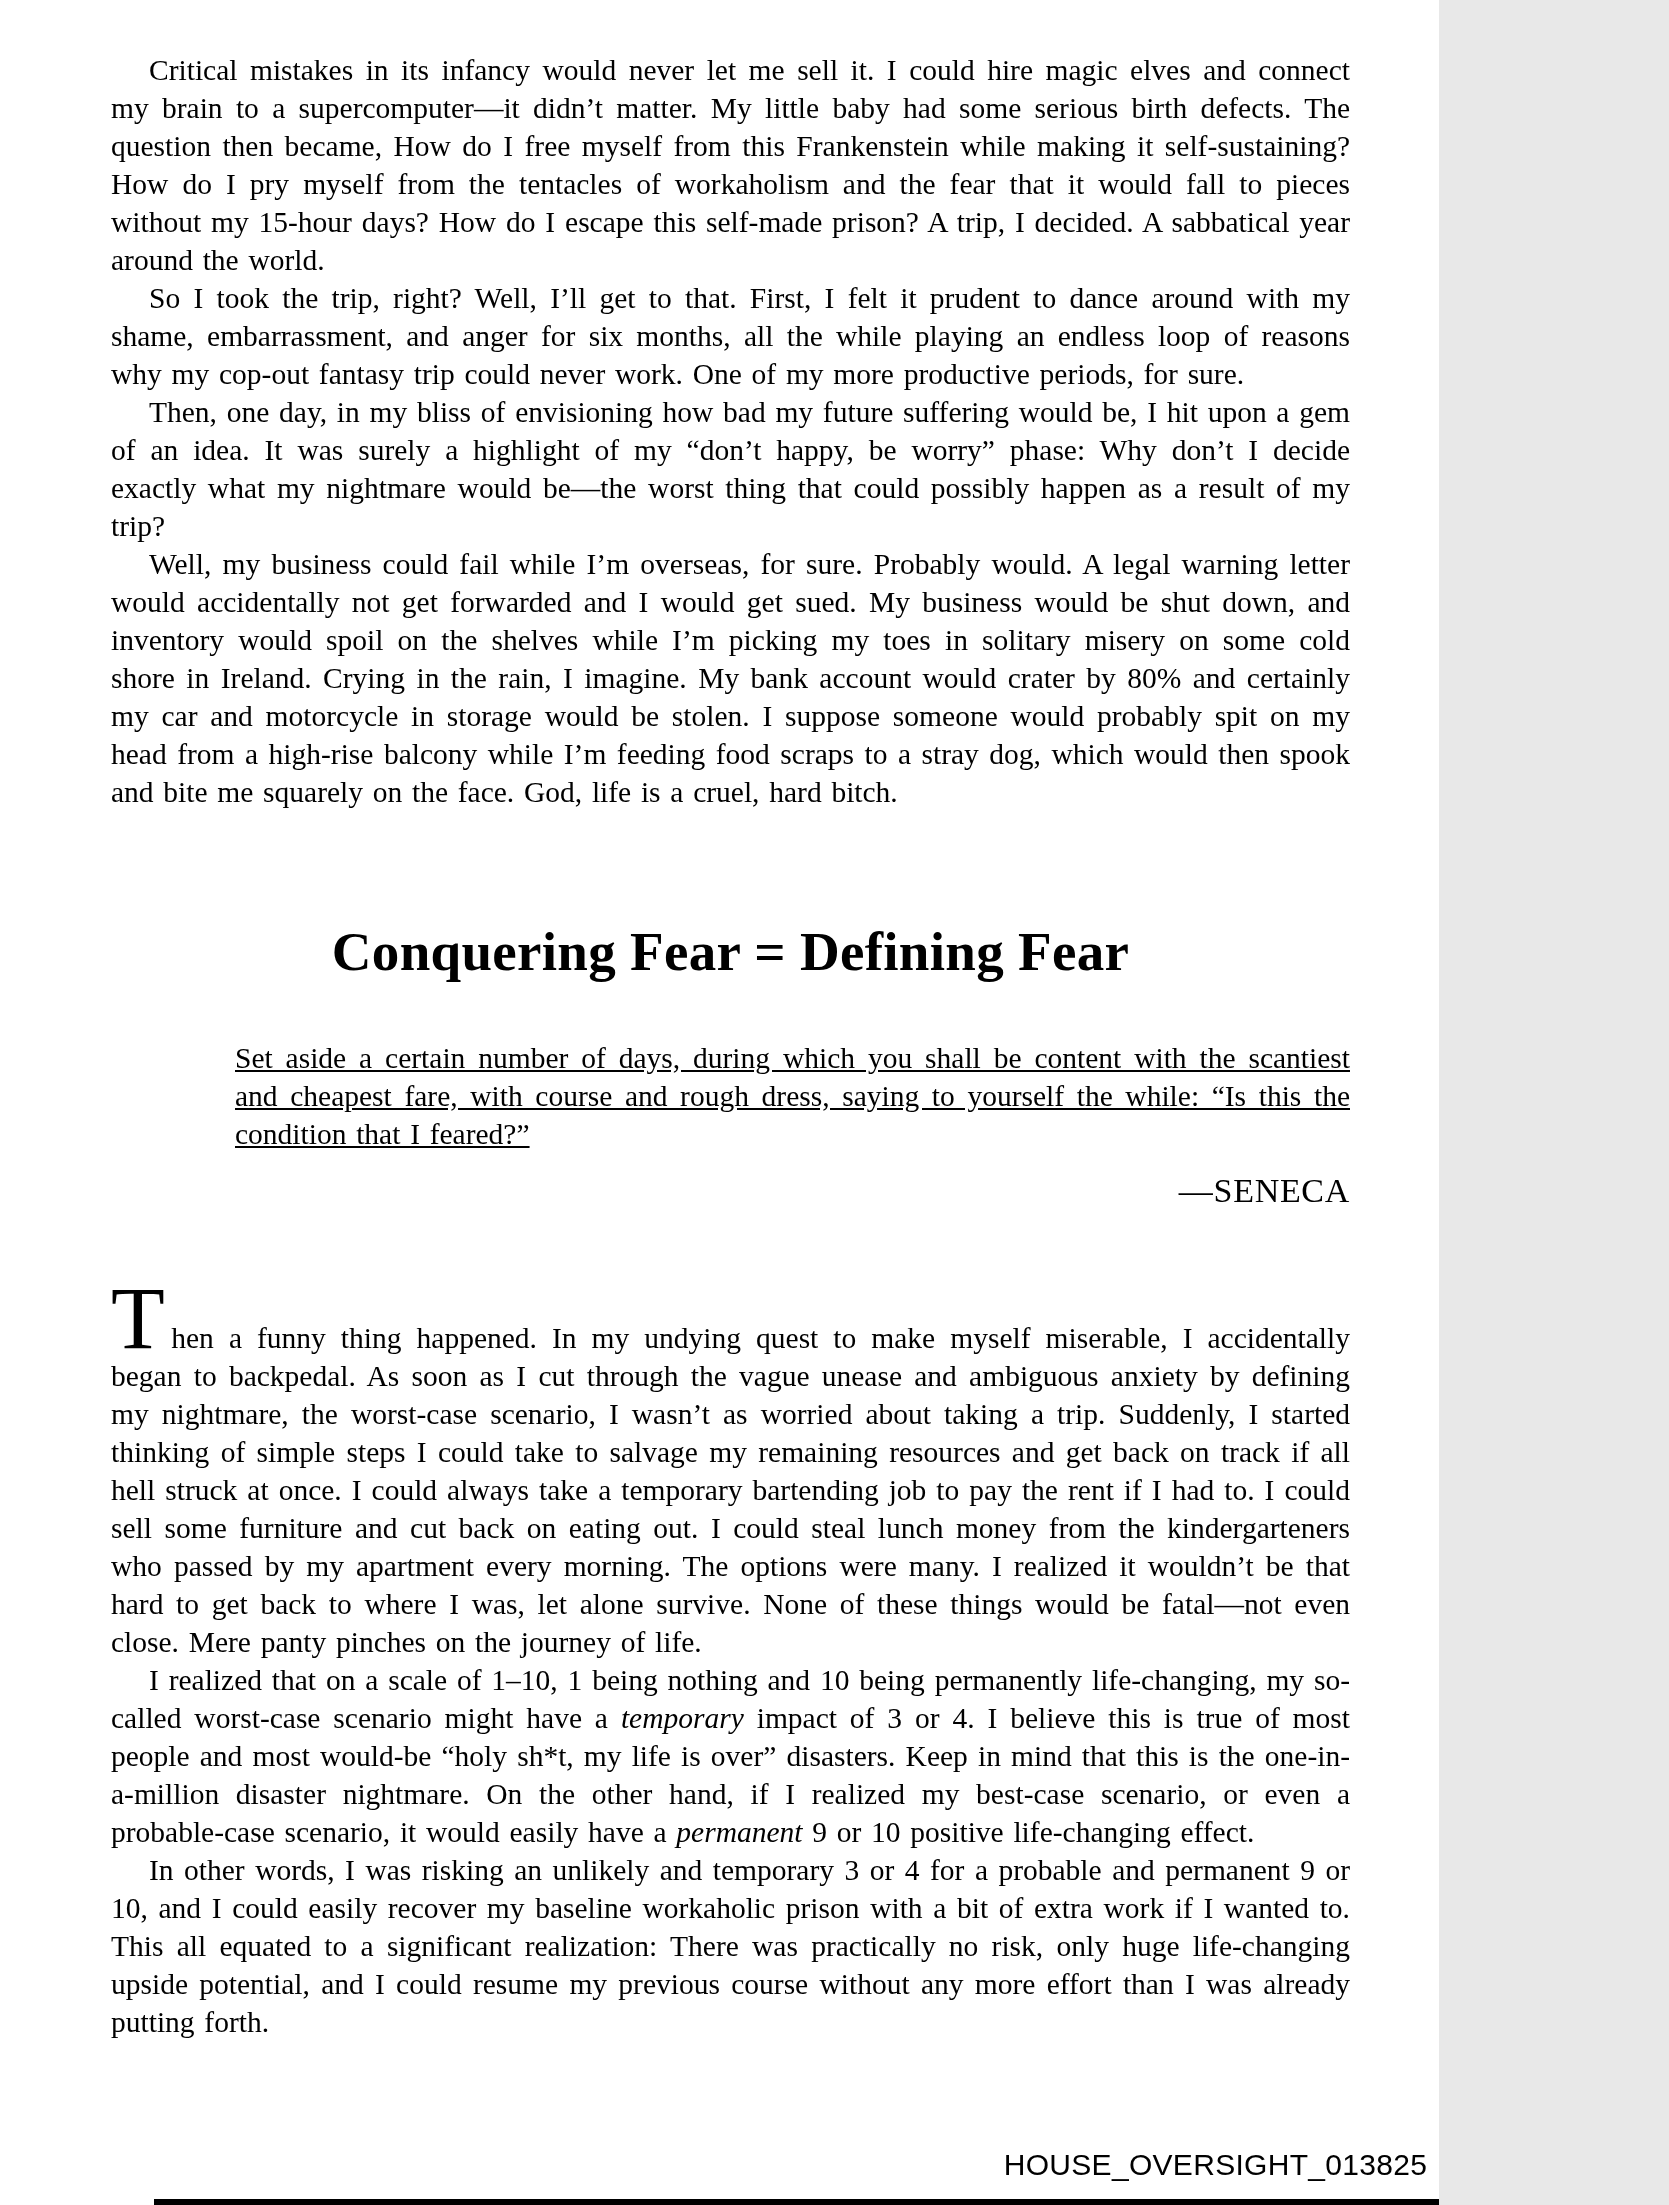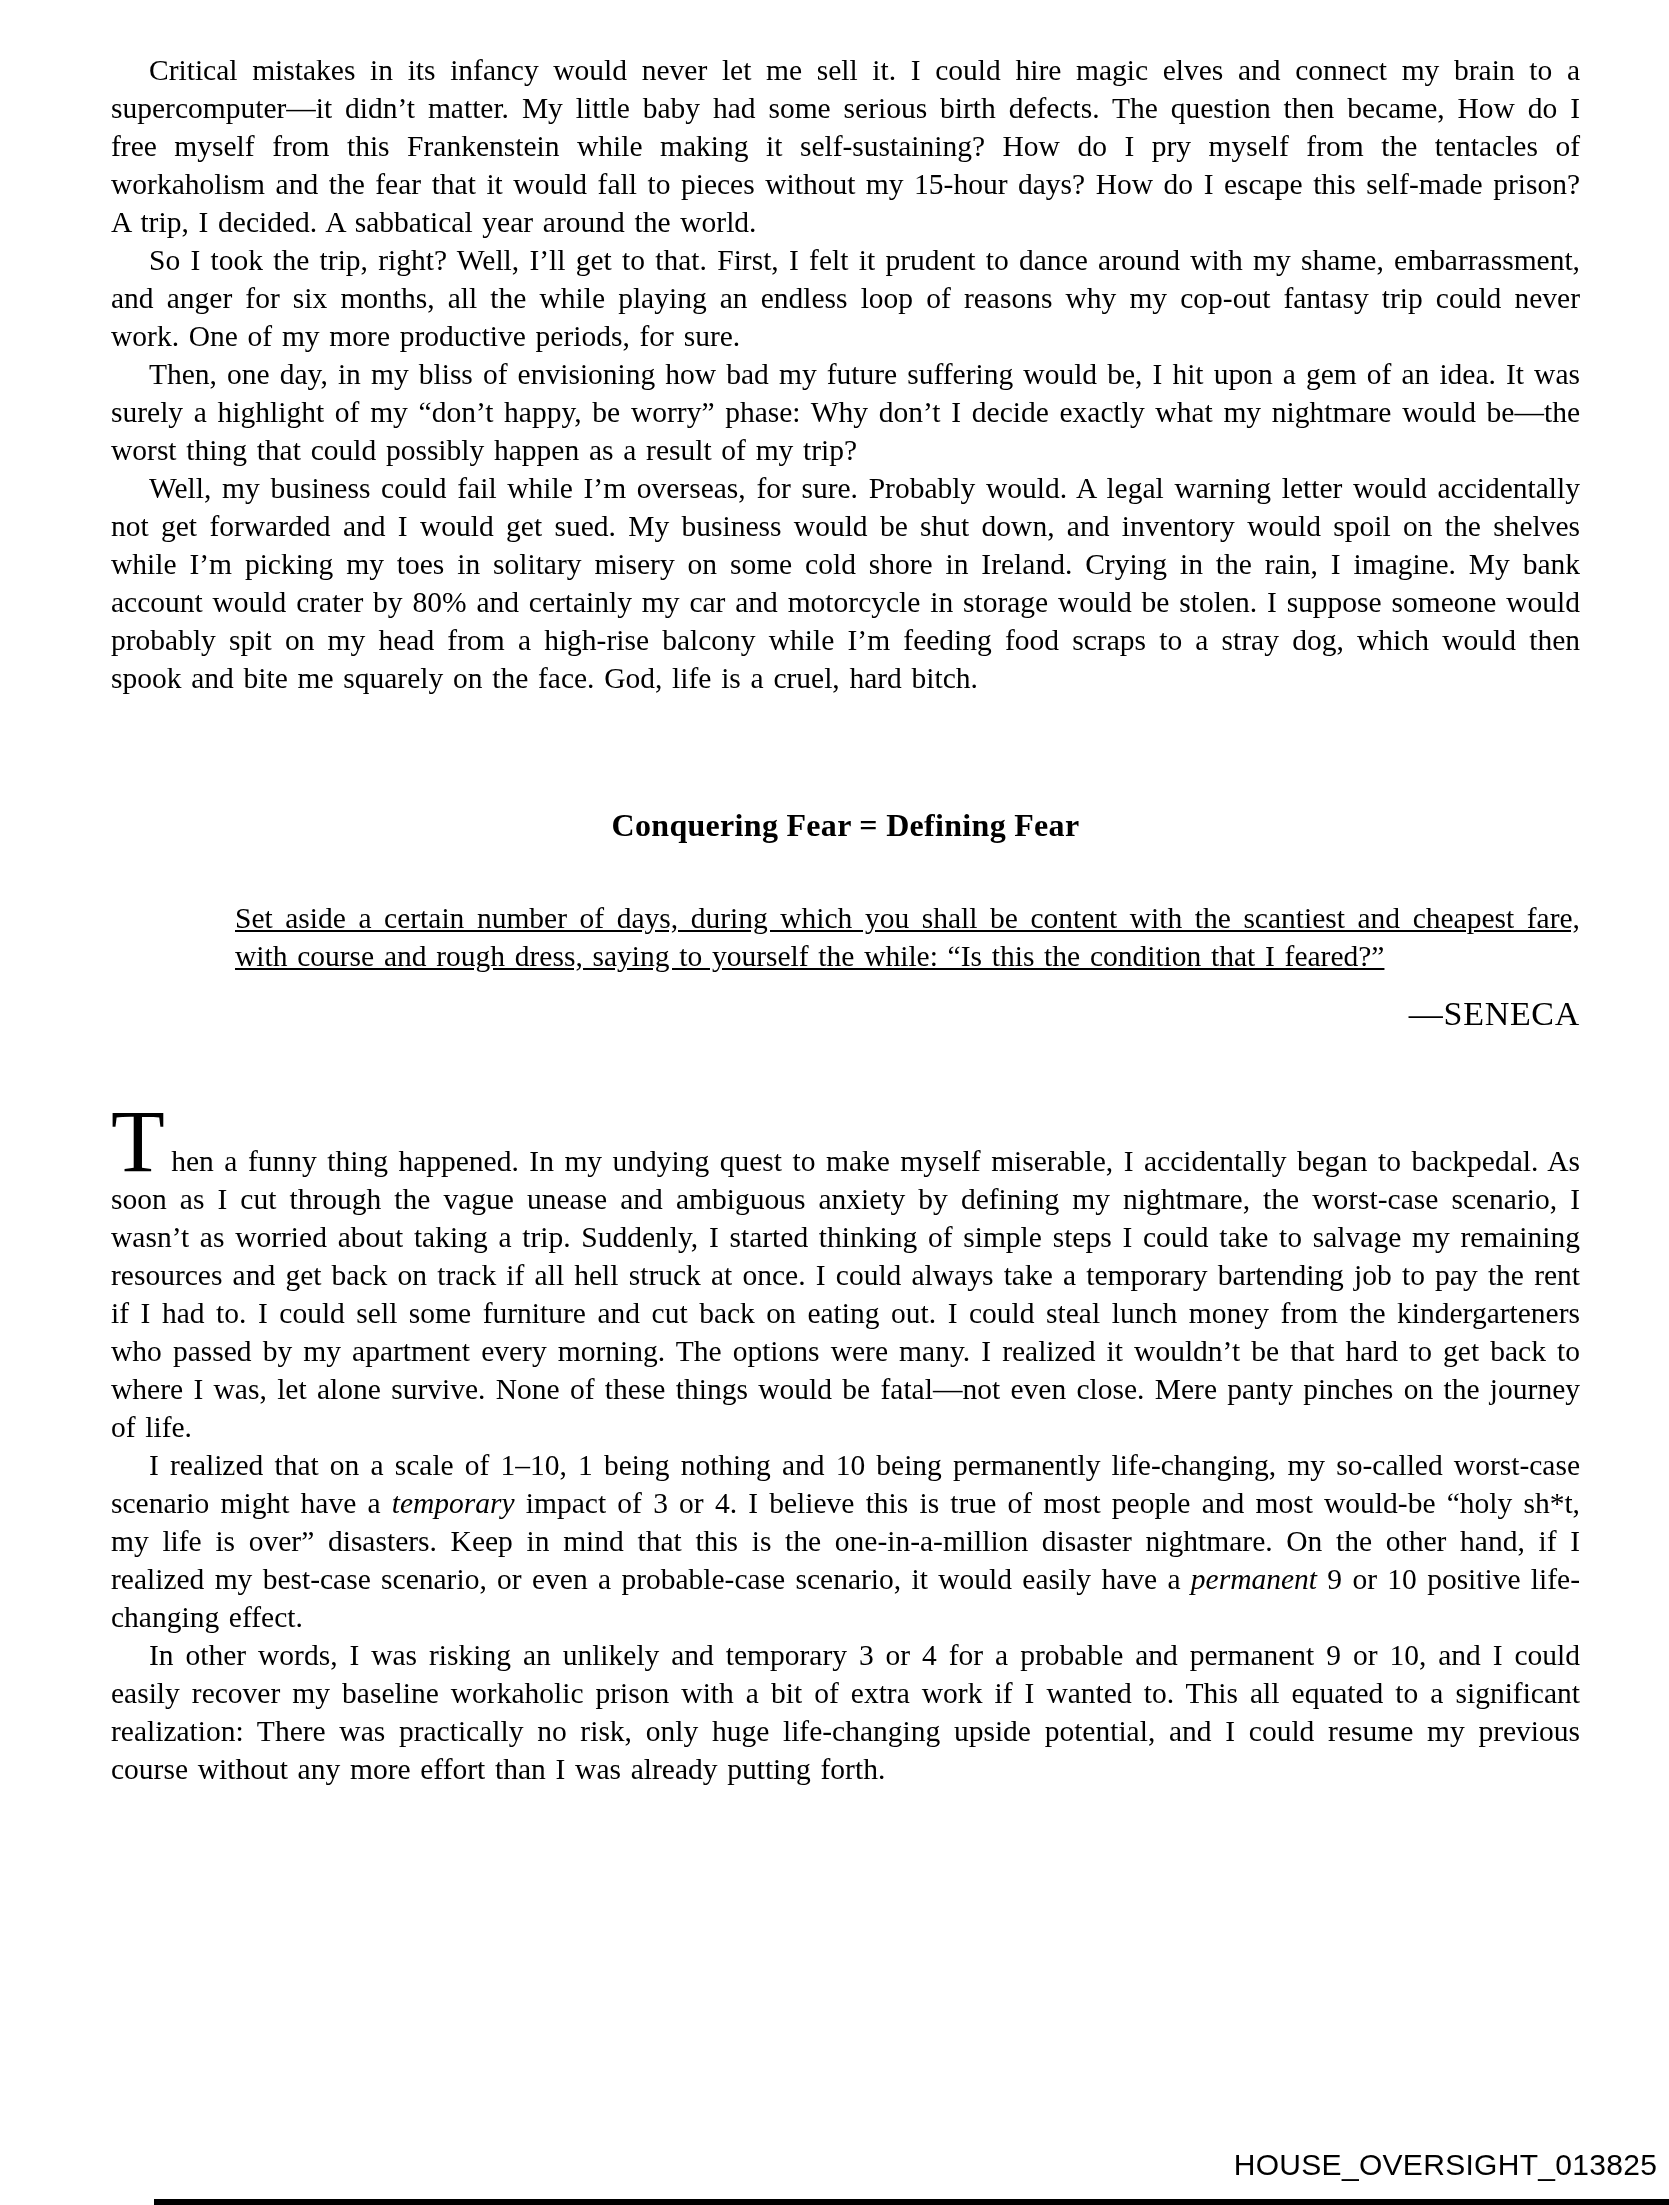--- a/index.html
+++ b/index.html
@@ -2,41 +2,41 @@
 <html style="font-size:10.5px"><head>
 <meta charset="utf-8">
 <style>
   html, body {
     margin: 0;
     padding: 0;
     background: #e8e8e8;
   }
   .page {
     position: relative;
-    width: 1669px;
+    width: 1439px;
     height: 2205px;
     background: #ffffff;
     color: #000000;
     font-family: "Liberation Serif", "DejaVu Serif", serif;
     font-size: 29.5px;
     line-height: 38px;
     box-sizing: border-box;
     padding: 51px 89px 0 111px;
     overflow: hidden;
   }
   .body-para {
     margin: 0;
     text-align: justify;
     text-indent: 38px;
     word-spacing: 0.08em;
   }
   .chapter-heading {
     margin: 111px 0 56px 0;
     text-align: center;
-    font-size: 32px;
+    font-size: 55px;
     line-height: 1.1;
     font-weight: bold;
     letter-spacing: 0.3px;
     text-indent: 0;
   }
   .epigraph {
     margin: 0 0 0 124px;
   }
   .epigraph-text {
     margin: 0;

